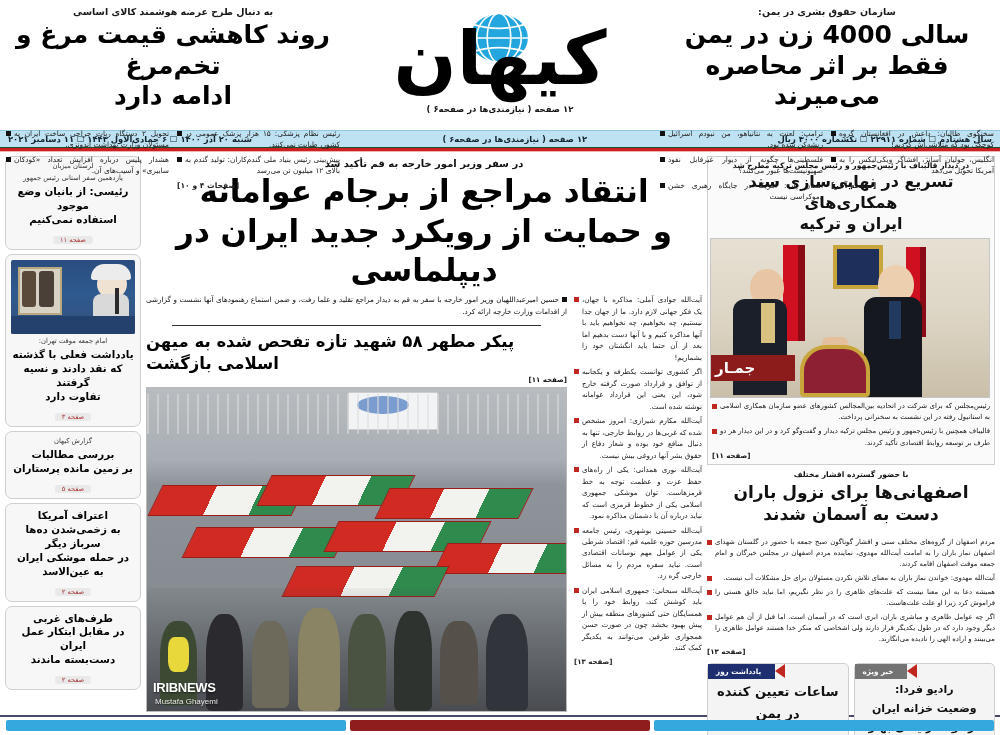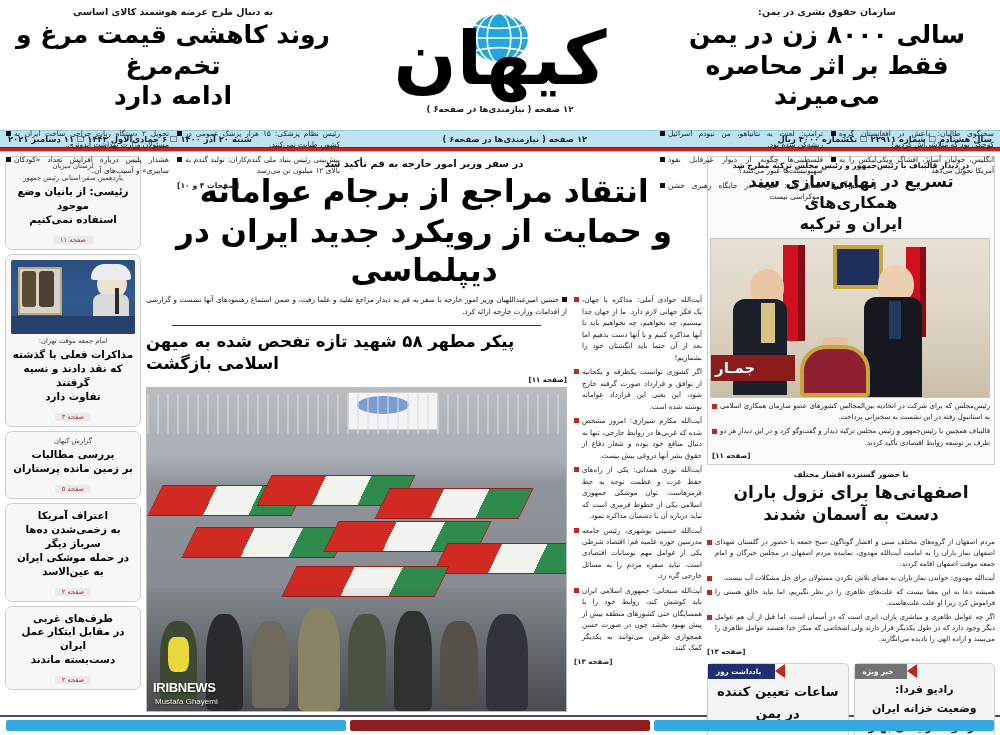--- a/index.html
+++ b/index.html
@@ -204,21 +204,21 @@
         </svg>
         <div class="logo-text">کیهان</div>
       </div>
       <div style="position:relative;width:100%;">
         <div class="sub12">۱۲ صفحه ( نیازمندی‌ها در صفحه۶ )</div>
       </div>
     </div>
 
     <div class="mh-col">
       <div class="kicker">سازمان حقوق بشری در یمن:</div>
-      <div class="mh-head">سالی ۸۰۰۰ زن در یمن</div>
+      <div class="mh-head">سالی 4000 زن در یمن</div>
       <div class="mh-head">فقط بر اثر محاصره می‌میرند</div>
       <div class="mh-bullets">
         <div class="mh-bcol">
           <div class="bl">
               <span class="sq"></span>
               <span class="t">ترامپ: لعنت به نتانیاهو، من نبودم اسرائیل ریشه‌کن شده بود.</span>
             </div>
           <div class="bl">
               <span class="sq"></span>
               <span class="t">فلسطینی‌ها چگونه از دیوار غیرقابل نفوذ صهیونیست‌ها عبور می‌کنند؟</span>
@@ -268,21 +268,21 @@
           <div style="position:absolute;left:7px;top:7px;width:40px;height:44px;background:#d8d2c4;border:2px solid #b9a97e;"></div>
           <div style="position:absolute;left:11px;top:11px;width:14px;height:36px;background:#5a4a3a;border-radius:3px;"></div>
           <div style="position:absolute;left:28px;top:11px;width:15px;height:36px;background:#4a4038;border-radius:3px;"></div>
           <div style="position:absolute;right:8px;top:9px;width:30px;height:30px;background:#f0e2d2;border-radius:50%;"></div>
           <div style="position:absolute;right:4px;top:4px;width:40px;height:16px;background:#ececec;border-radius:20px 20px 4px 4px;"></div>
           <div style="position:absolute;right:6px;top:34px;width:36px;height:36px;background:#d9d9d9;border-radius:8px 8px 0 0;"></div>
           <div style="position:absolute;right:16px;top:28px;width:4px;height:26px;background:#2a2a2a;"></div>
           <div style="position:absolute;left:0;bottom:0;width:100%;height:18px;background:#24406d;"></div>
         </div>
         <div class="ktag">امام جمعه موقت تهران:</div>
-        <div class="chead">مذاکرات فعلی با گذشته</div>
+        <div class="chead">یادداشت فعلی با گذشته</div>
         <div class="chead">که نقد دادند و نسیه گرفتند</div>
         <div class="chead">تفاوت دارد</div>
         <div class="cpage">صفحه ۳</div>
       </div>
 
       <div class="card">
         <div class="ktag">گزارش کیهان</div>
         <div class="chead">بررسی مطالبات</div>
         <div class="chead">بر زمین مانده پرستاران</div>
         <div class="cpage">صفحه ۵</div>

